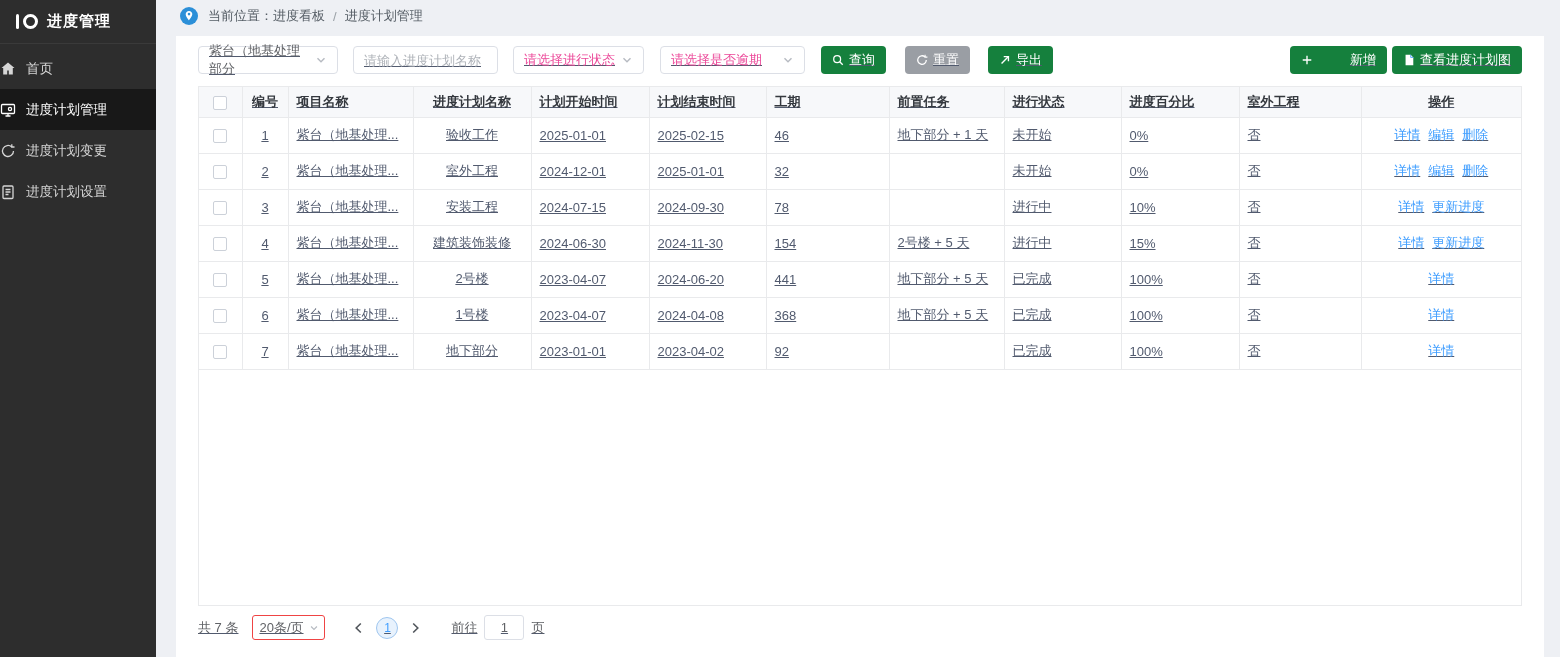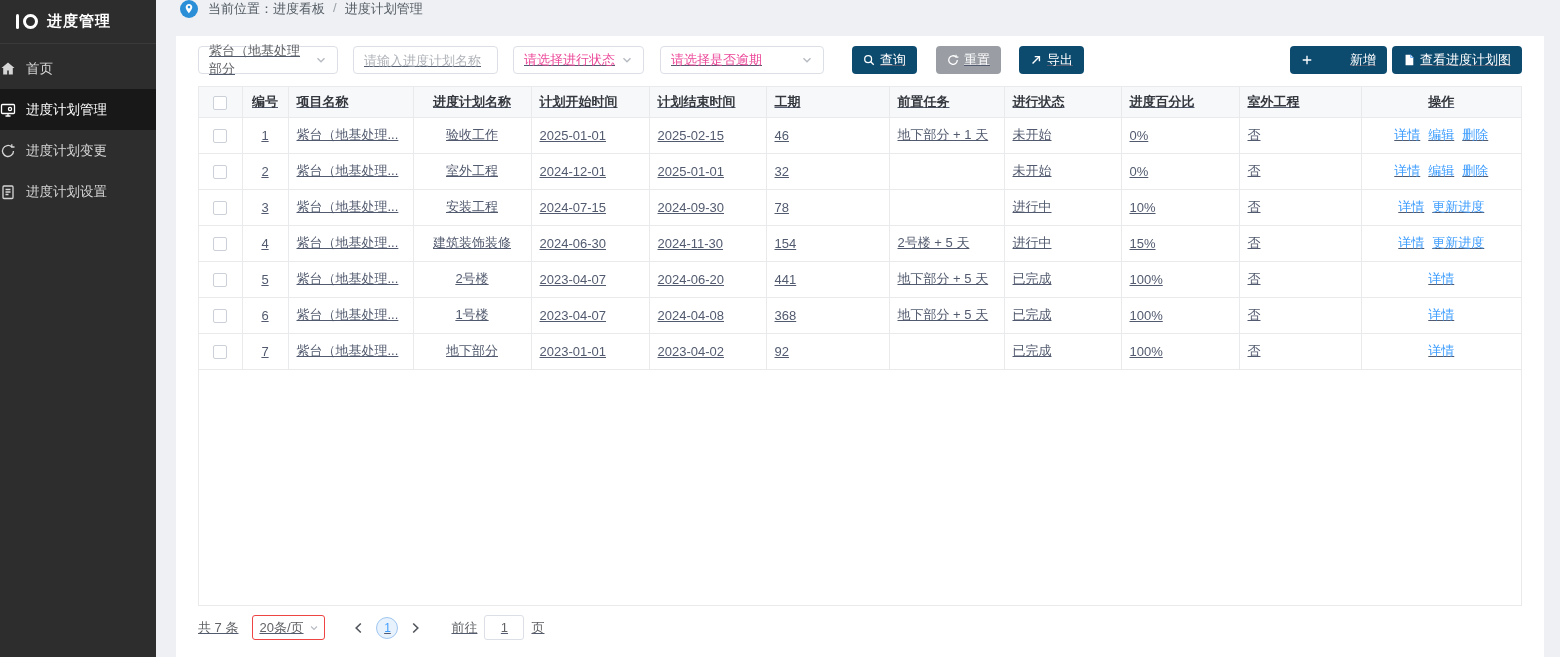--- a/index.html
+++ b/index.html
@@ -16,43 +16,43 @@
   .logo-text { font-size:15px; font-weight:bold; color:#fff; letter-spacing:1px; }
   .menu { margin-top:4px; }
   .menu-item { height:41px; display:flex; align-items:center; cursor:pointer; color:#d6d6d6; }
   .menu-item.active { background:#181818; color:#fff; }
   .mi-icon { width:16px; height:16px; margin-right:10px; display:inline-flex; }
   .mi-icon svg { width:16px; height:16px; }
   .mi-label { font-size:13.5px; white-space:nowrap; }
 
   
   .main { flex:1; display:flex; flex-direction:column; min-width:0; }
-  .breadcrumb { height:32px; display:flex; padding-left:24px; color:#545c64; }
+  .breadcrumb { height:32px; display:flex; align-items:center; padding-left:24px; color:#545c64; }
   .pin-icon { width:18px; height:18px; margin-right:10px; display:inline-flex; }
   .bc-label { color:#545c64; }
   .bc-link { color:#545c64; text-decoration:none; cursor:pointer; }
   .bc-sep { margin:0 8px; color:#9aa0a6; }
   .bc-current { color:#545c64; }
 
   .card { flex:1; background:#fff; margin:4px 16px 0 20px; padding:10px 22px 8px 22px; display:flex; flex-direction:column; min-height:0;text-decoration:underline; }
 
   
   .filter-row { display:flex; align-items:center; margin-bottom:12px; }
   .sel, .txt-input { height:28px; border:1px solid #dcdfe6; border-radius:4px; background:#fff; display:flex; align-items:center; padding:0 10px; color:#606266; }
   .sel { justify-content:space-between; cursor:pointer; }
   .sel .caret { width:12px; height:12px; margin-left:6px; display:inline-flex; color:#b7bbc2; }
   .sel.placeholder .sel-text { color:#ec4899; }
   .sel-project { width:140px; margin-right:15px; }
   .txt-input { width:145px; margin-right:15px; font:inherit; color:#606266; }
   .txt-input::placeholder { color:#aeb2b8; }
   .sel-status { width:131px; margin-right:16px; }
-  .sel-overdue { width:164px; margin-right:28px; }
+  .sel-overdue { width:145px; margin-right:16px; }
   .btn { height:28px; border:none; border-radius:4px; color:#fff; font-size:13px; display:inline-flex; align-items:center; justify-content:center; padding:0 11px; cursor:pointer; white-space:nowrap; }
   .btn .b-icon { display:inline-flex; width:12px; height:12px; margin-right:5px; }
-  .btn-primary { background:#0c4a6e; }
+  .btn-primary { background:#15803d; }
   .btn-info { background:#9a9ea4; }
   .btn-search { margin-right:19px; }
   .btn-reset { margin-right:18px;justify-content:flex-end; }
   .spacer { flex:1; }
   .btn-add { margin-right:5px;gap:32px; }
 
   
   .table-wrap { height:535px; border:1px solid #e9eaec; border-bottom:1px solid #e9eaec; overflow:hidden; background:#fff; }
   table { width:100%; border-collapse:collapse; table-layout:fixed; }
   th, td { border-right:1px solid #e9eaec; border-bottom:1px solid #e9eaec; padding:0 8px; font-size:13px; white-space:nowrap; overflow:hidden; text-overflow:ellipsis; }

